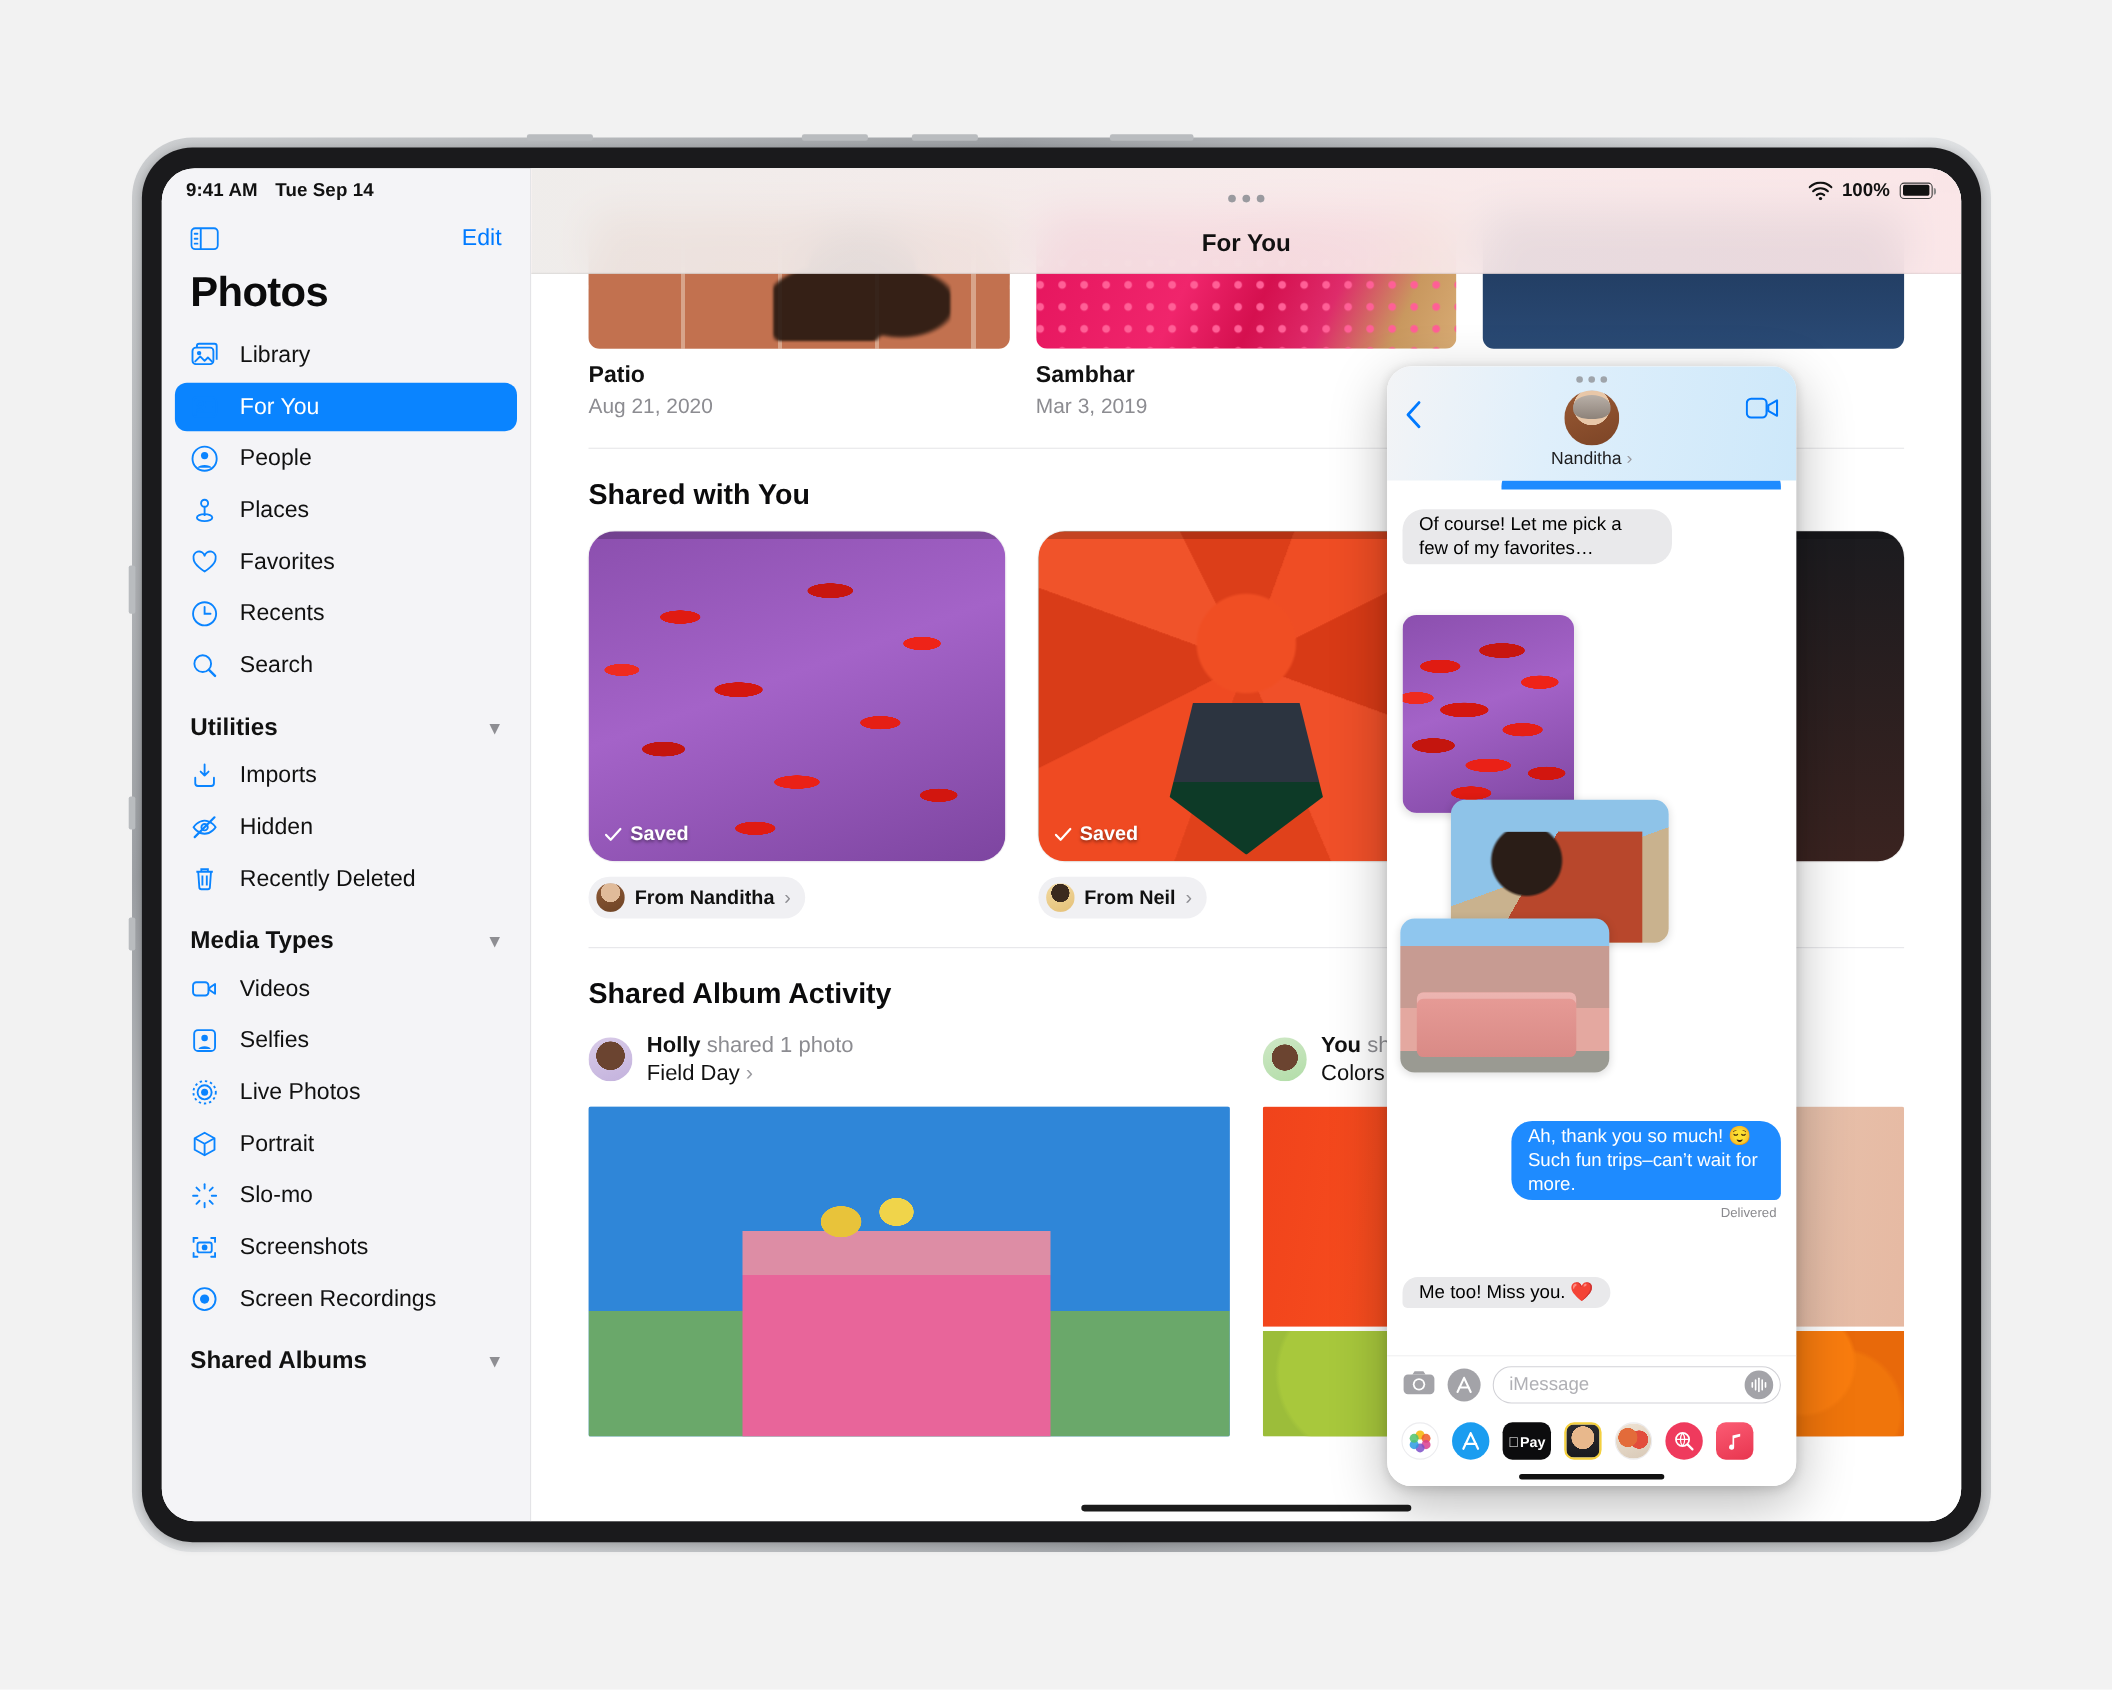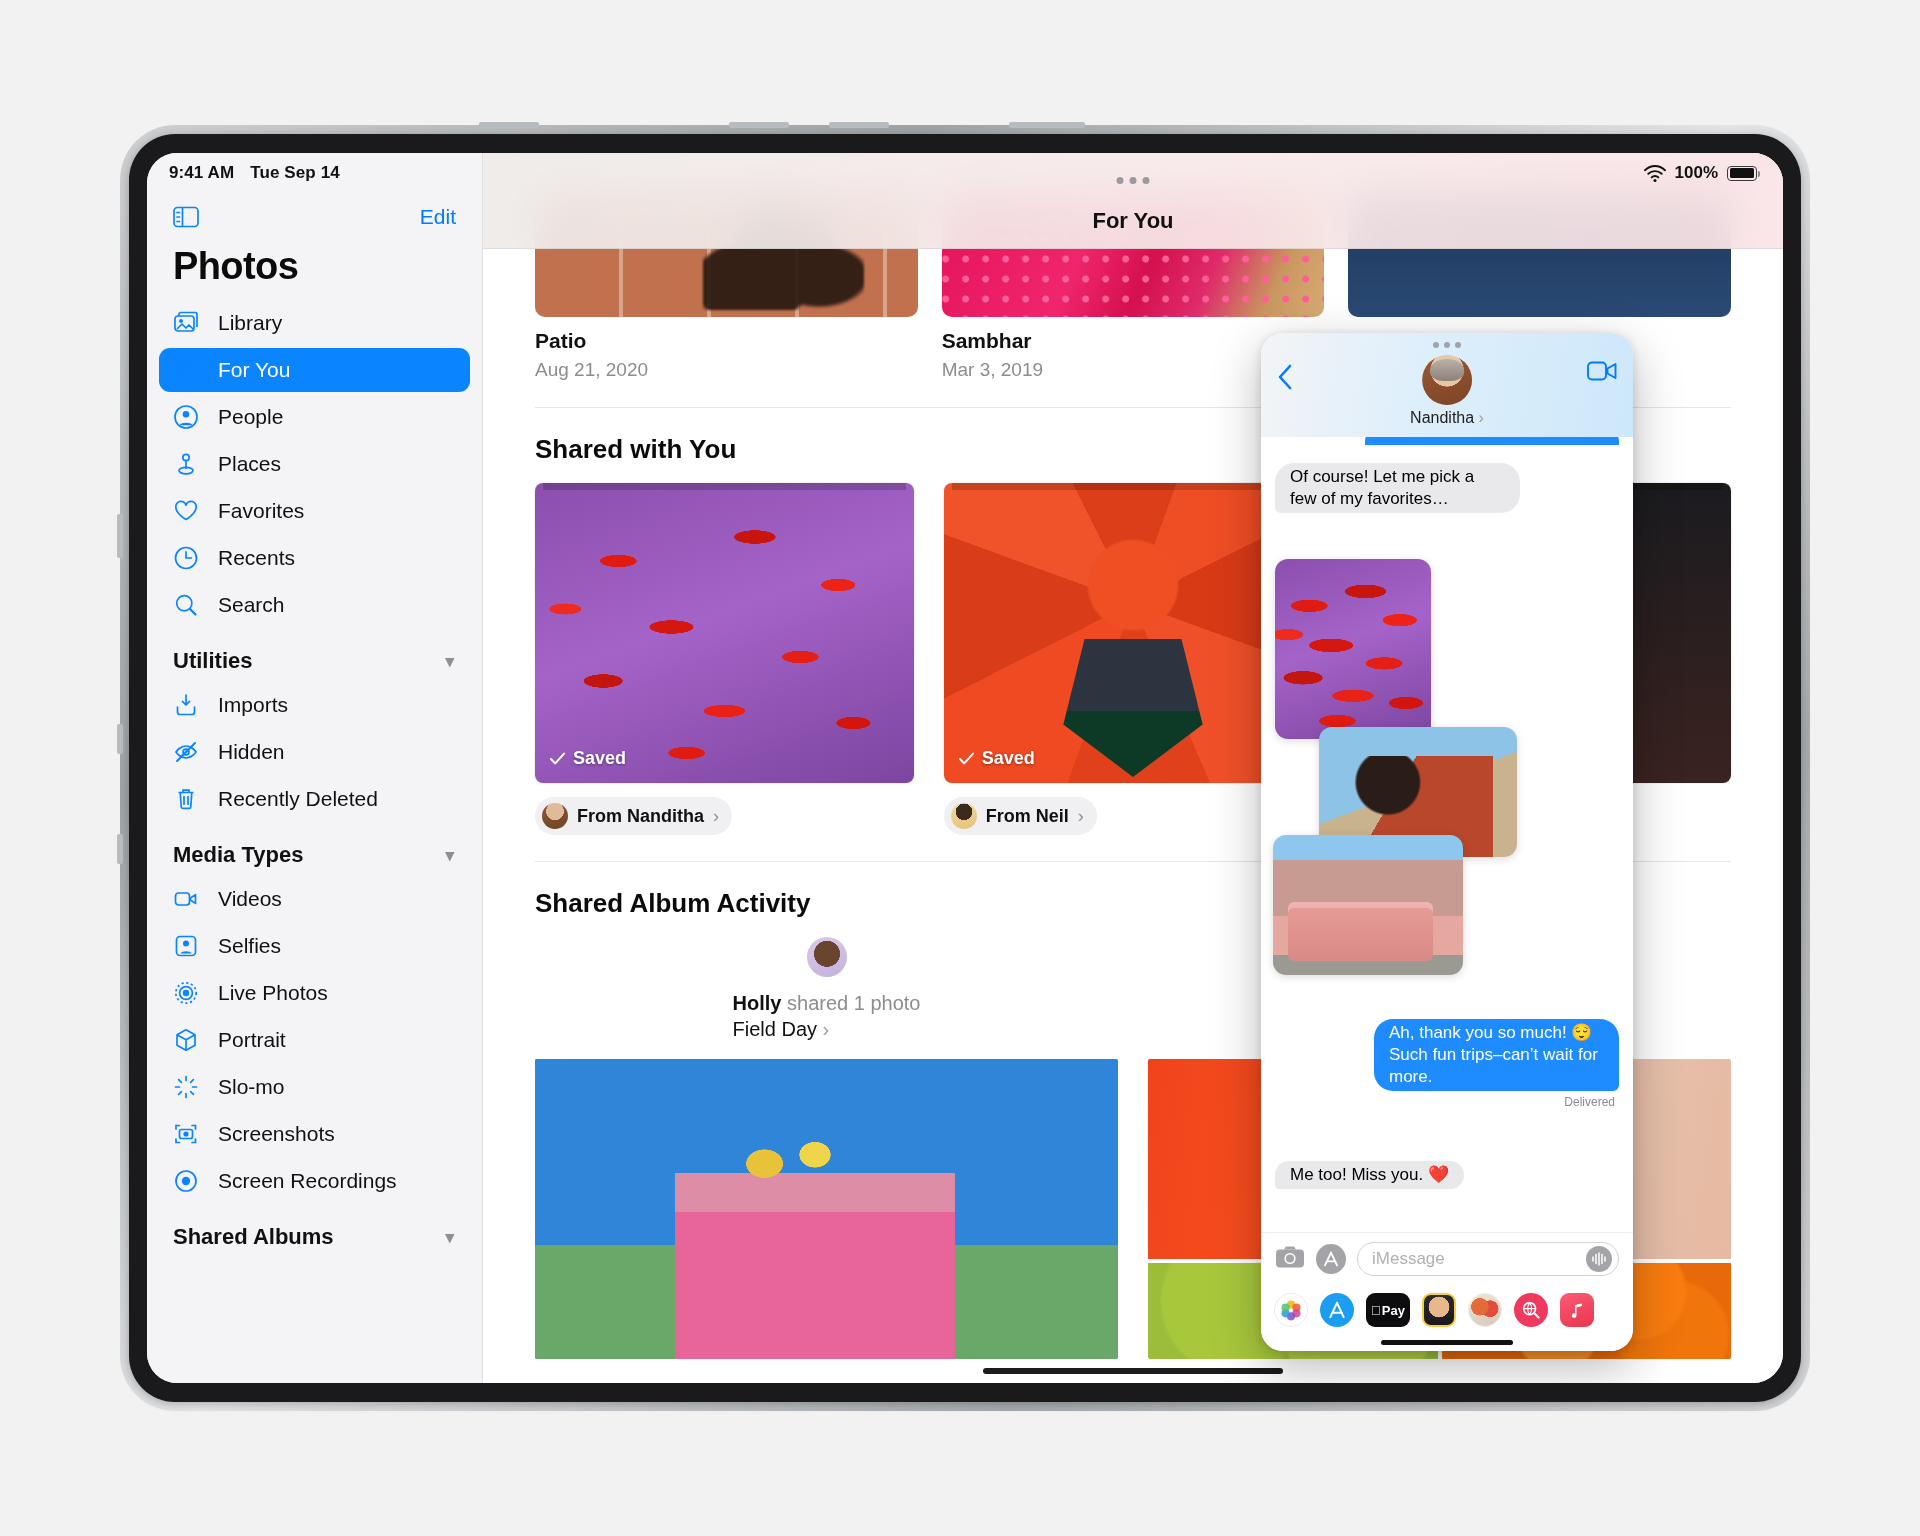--- a/index.html
+++ b/index.html
@@ -129,42 +129,42 @@
   .memory .mtitle { font-size:21px; font-weight:600; color:#111; margin-top:12px; }
   .memory .mdate  { font-size:19px; color:#8c8c91; margin-top:6px; }
 
   .divider { height:1px; background:#e6e6e9; margin: 26px 52px 0 52px; }
 
   .section-title { font-size:26px; font-weight:700; color:#0b0b0c; padding: 26px 52px 18px 52px; }
 
   .swy-row { display:flex; gap:30px; padding: 0 52px; }
   .swy-card { flex:1 1 0; min-width:0; }
   .swy-card .photo {
-    height:300px; border-radius:8px; position:relative; overflow:hidden;
+    height:300px; border-radius:24px; position:relative; overflow:hidden;
     box-shadow: 0 0 0 1px rgba(0,0,0,.05);
   }
   .swy-card .photo::before{ 
     content:""; position:absolute; left:8px; right:8px; top:-7px; height:14px;
     border-radius:10px 10px 0 0; background:rgba(0,0,0,.18);
   }
   .saved-badge {
     position:absolute; left:14px; bottom:14px; display:flex; align-items:center; gap:7px;
     color:#fff; font-size:18px; font-weight:600; text-shadow:0 1px 3px rgba(0,0,0,.4);
   }
   .from-chip {
     display:inline-flex; align-items:center; gap:9px;
     margin-top:14px; padding:6px 13px 6px 7px; border-radius:999px;
     background:#f0f0f3; font-size:18px; font-weight:600; color:#111; cursor:pointer;
   }
   .from-chip .av { width:26px; height:26px; border-radius:50%; flex:none; }
   .from-chip .chev { color:#8e8e93; font-weight:400; }
 
   .activity-row { display:flex; gap:30px; padding: 0 52px; }
   .activity { flex:1 1 0; min-width:0; }
-  .activity-head { display:flex; align-items:center; gap:13px;flex-direction:column; }
+  .activity-head { display:flex; align-items:center; gap:13px; }
   .activity-head .av { width:40px; height:40px; border-radius:50%; flex:none; }
   .activity-head .txt { line-height:1.32; }
   .activity-head .l1 { font-size:20px; color:#8c8c91; }
   .activity-head .l1 b { color:#111; font-weight:700; }
   .activity-head .l2 { font-size:20px; color:#111; }
   .activity-head .l2 .chev { color:#9b9ba0; }
   .activity .grid { margin-top:16px; display:flex; gap:4px; height:300px; overflow:hidden; border-radius:2px; }
   .activity .grid .cell { flex:1; }
 
   

